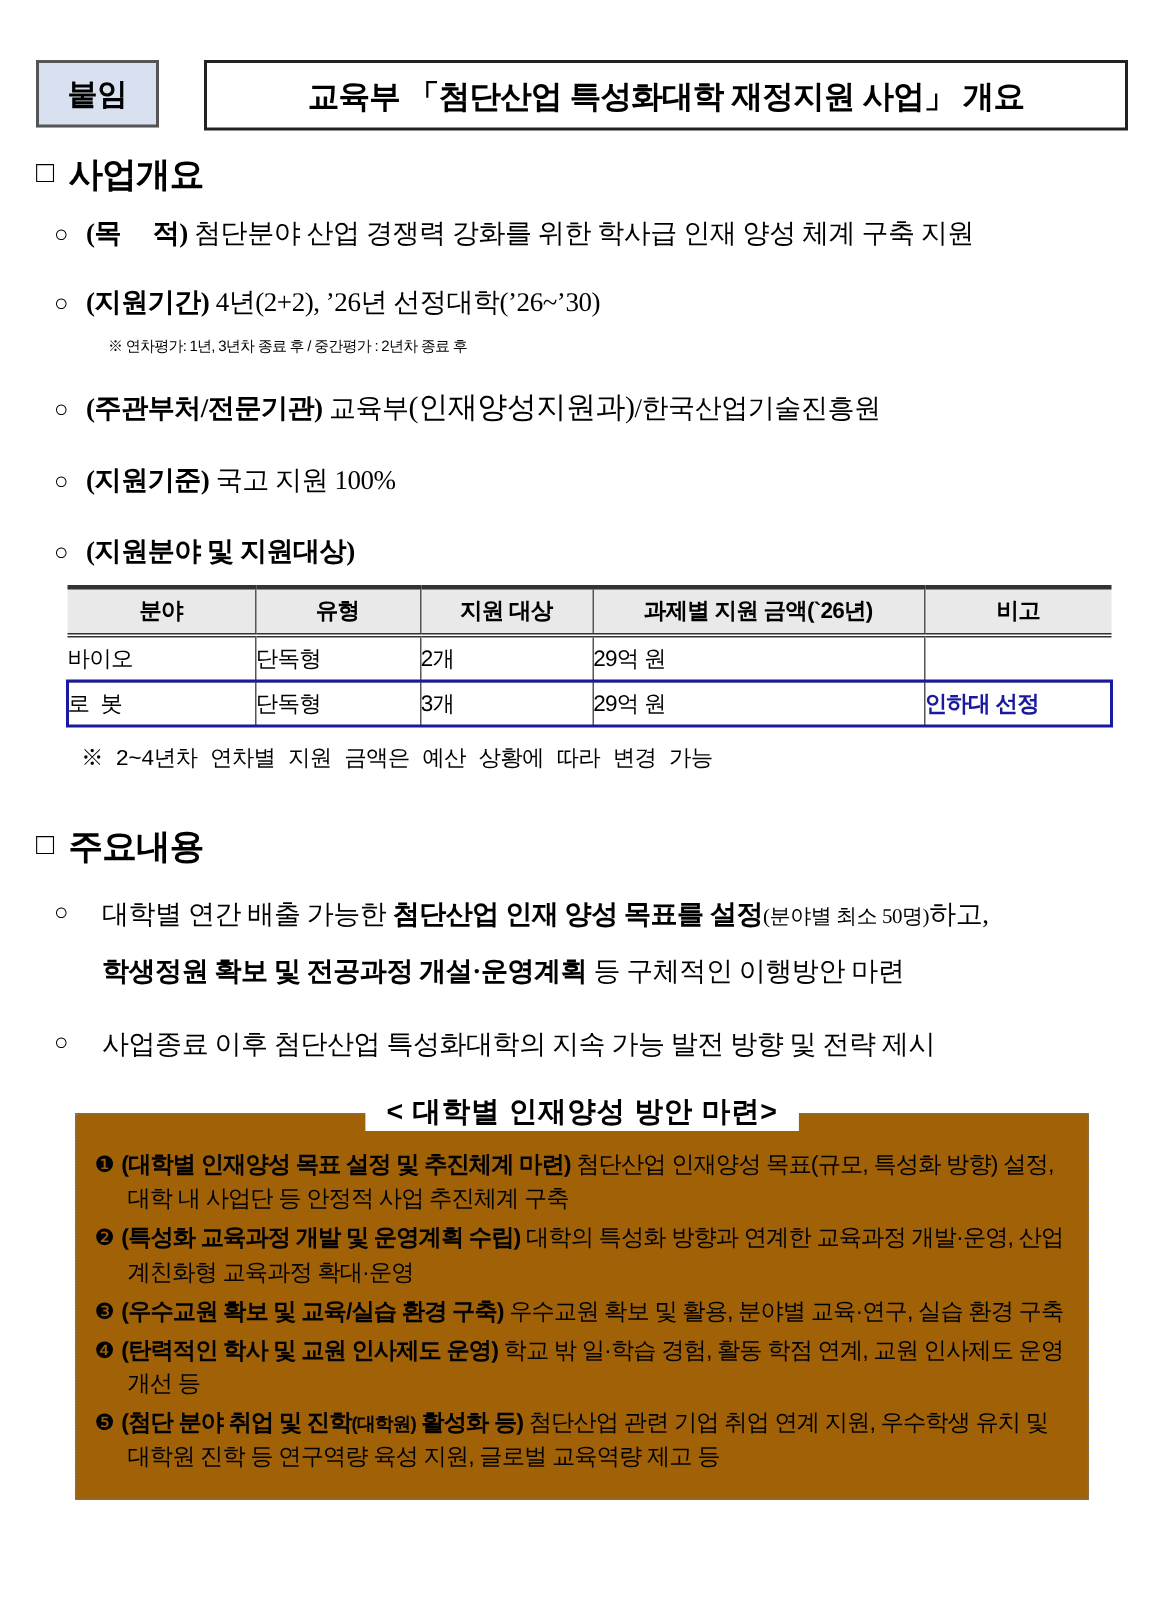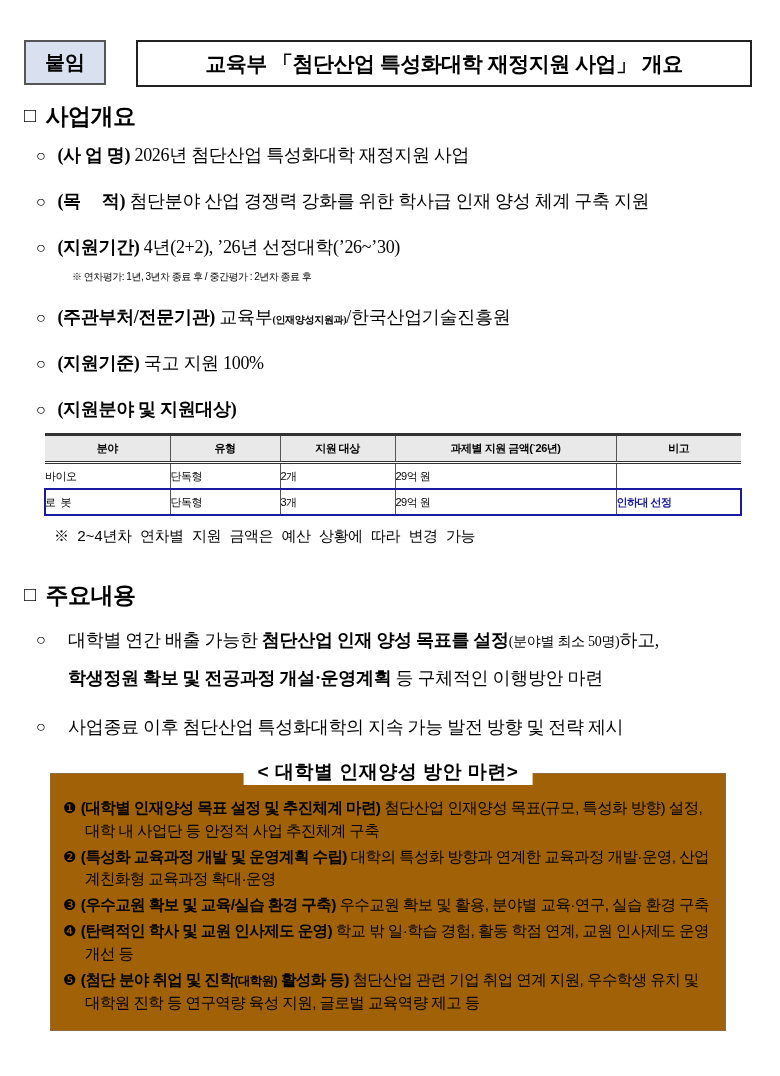--- a/index.html
+++ b/index.html
@@ -27,28 +27,28 @@
   .sect { display:flex; align-items:center; gap:10px; font-weight:bold; font-size:23px; margin:12px 0 10px 0; letter-spacing:-0.5px; }
   .sect .sq { font-size:20px; font-weight:normal; position:relative; top:-1px; }
 
   
   .bullet {
     font-family:"Liberation Serif", serif; font-size:18px;
     margin:0 0 20px 12px; line-height:1.45; letter-spacing:-0.3px;
   }
   .bullet .circ { font-size:16px; margin-right:12px; }
   .bullet .lbl { font-weight:bold; }
-  .bullet .small-par { font-size:10px;font-weight:bold; }
+  .bullet .small-par { font-size:20px; }
   .bullet-note {
     font-family:"Liberation Sans", sans-serif; font-size:10px;
     margin:-10px 0 20px 48px; letter-spacing:-0.5px;
   }
 
   
-  table.grant { border-collapse:collapse; width:696px; margin:4px 0 0 21px; font-size:11px; }
+  table.grant { border-collapse:collapse; width:696px; margin:4px 0 0 21px; font-size:15px; }
   table.grant th {
     background:#e9e9e9; border-top:3px solid #333; border-bottom:3px double #333;
     font-weight:bold; padding:5px 0; letter-spacing:-0.5px;
   }
   table.grant td { padding:5px 0; letter-spacing:-0.5px; }
   table.grant th:not(:last-child), table.grant td:not(:last-child) { border-right:1px solid #555; }
   tr.row-plain td { border-bottom:1px solid #555; }
   tr.row-hl { outline:2.5px solid #1a1aa0; outline-offset:-1px; }
   tr.row-hl td.remark { color:#1a1aa0; font-weight:bold; }
   .tbl-note { font-size:15px; margin:12px 0 0 30px; letter-spacing:-0.5px;font-family:Liberation Mono, monospace; }
@@ -89,24 +89,20 @@
   <div class="hdr">
     <div class="badge">붙임</div>
     <div class="title-box">교육부 「첨단산업 특성화대학 재정지원 사업」 개요</div>
   </div>
 
   <div class="sect">
     <span class="sq">□</span>
     <span>사업개요</span>
   </div>
 
-  <div class="bullet">
-    <span class="circ">○</span><span class="lbl">(사 업 명)</span>
-    <span>2026년 첨단산업 특성화대학 재정지원 사업</span>
-  </div>
 
   <div class="bullet">
     <span class="circ">○</span><span class="lbl">(목&nbsp;&nbsp;&nbsp;&nbsp;&nbsp;적)</span>
     <span>첨단분야 산업 경쟁력 강화를 위한 학사급 인재 양성 체계 구축 지원</span>
   </div>
 
   <div class="bullet">
     <span class="circ">○</span><span class="lbl">(지원기간)</span>
     <span>4년(2+2), ’26년 선정대학(’26~’30)</span>
   </div>

